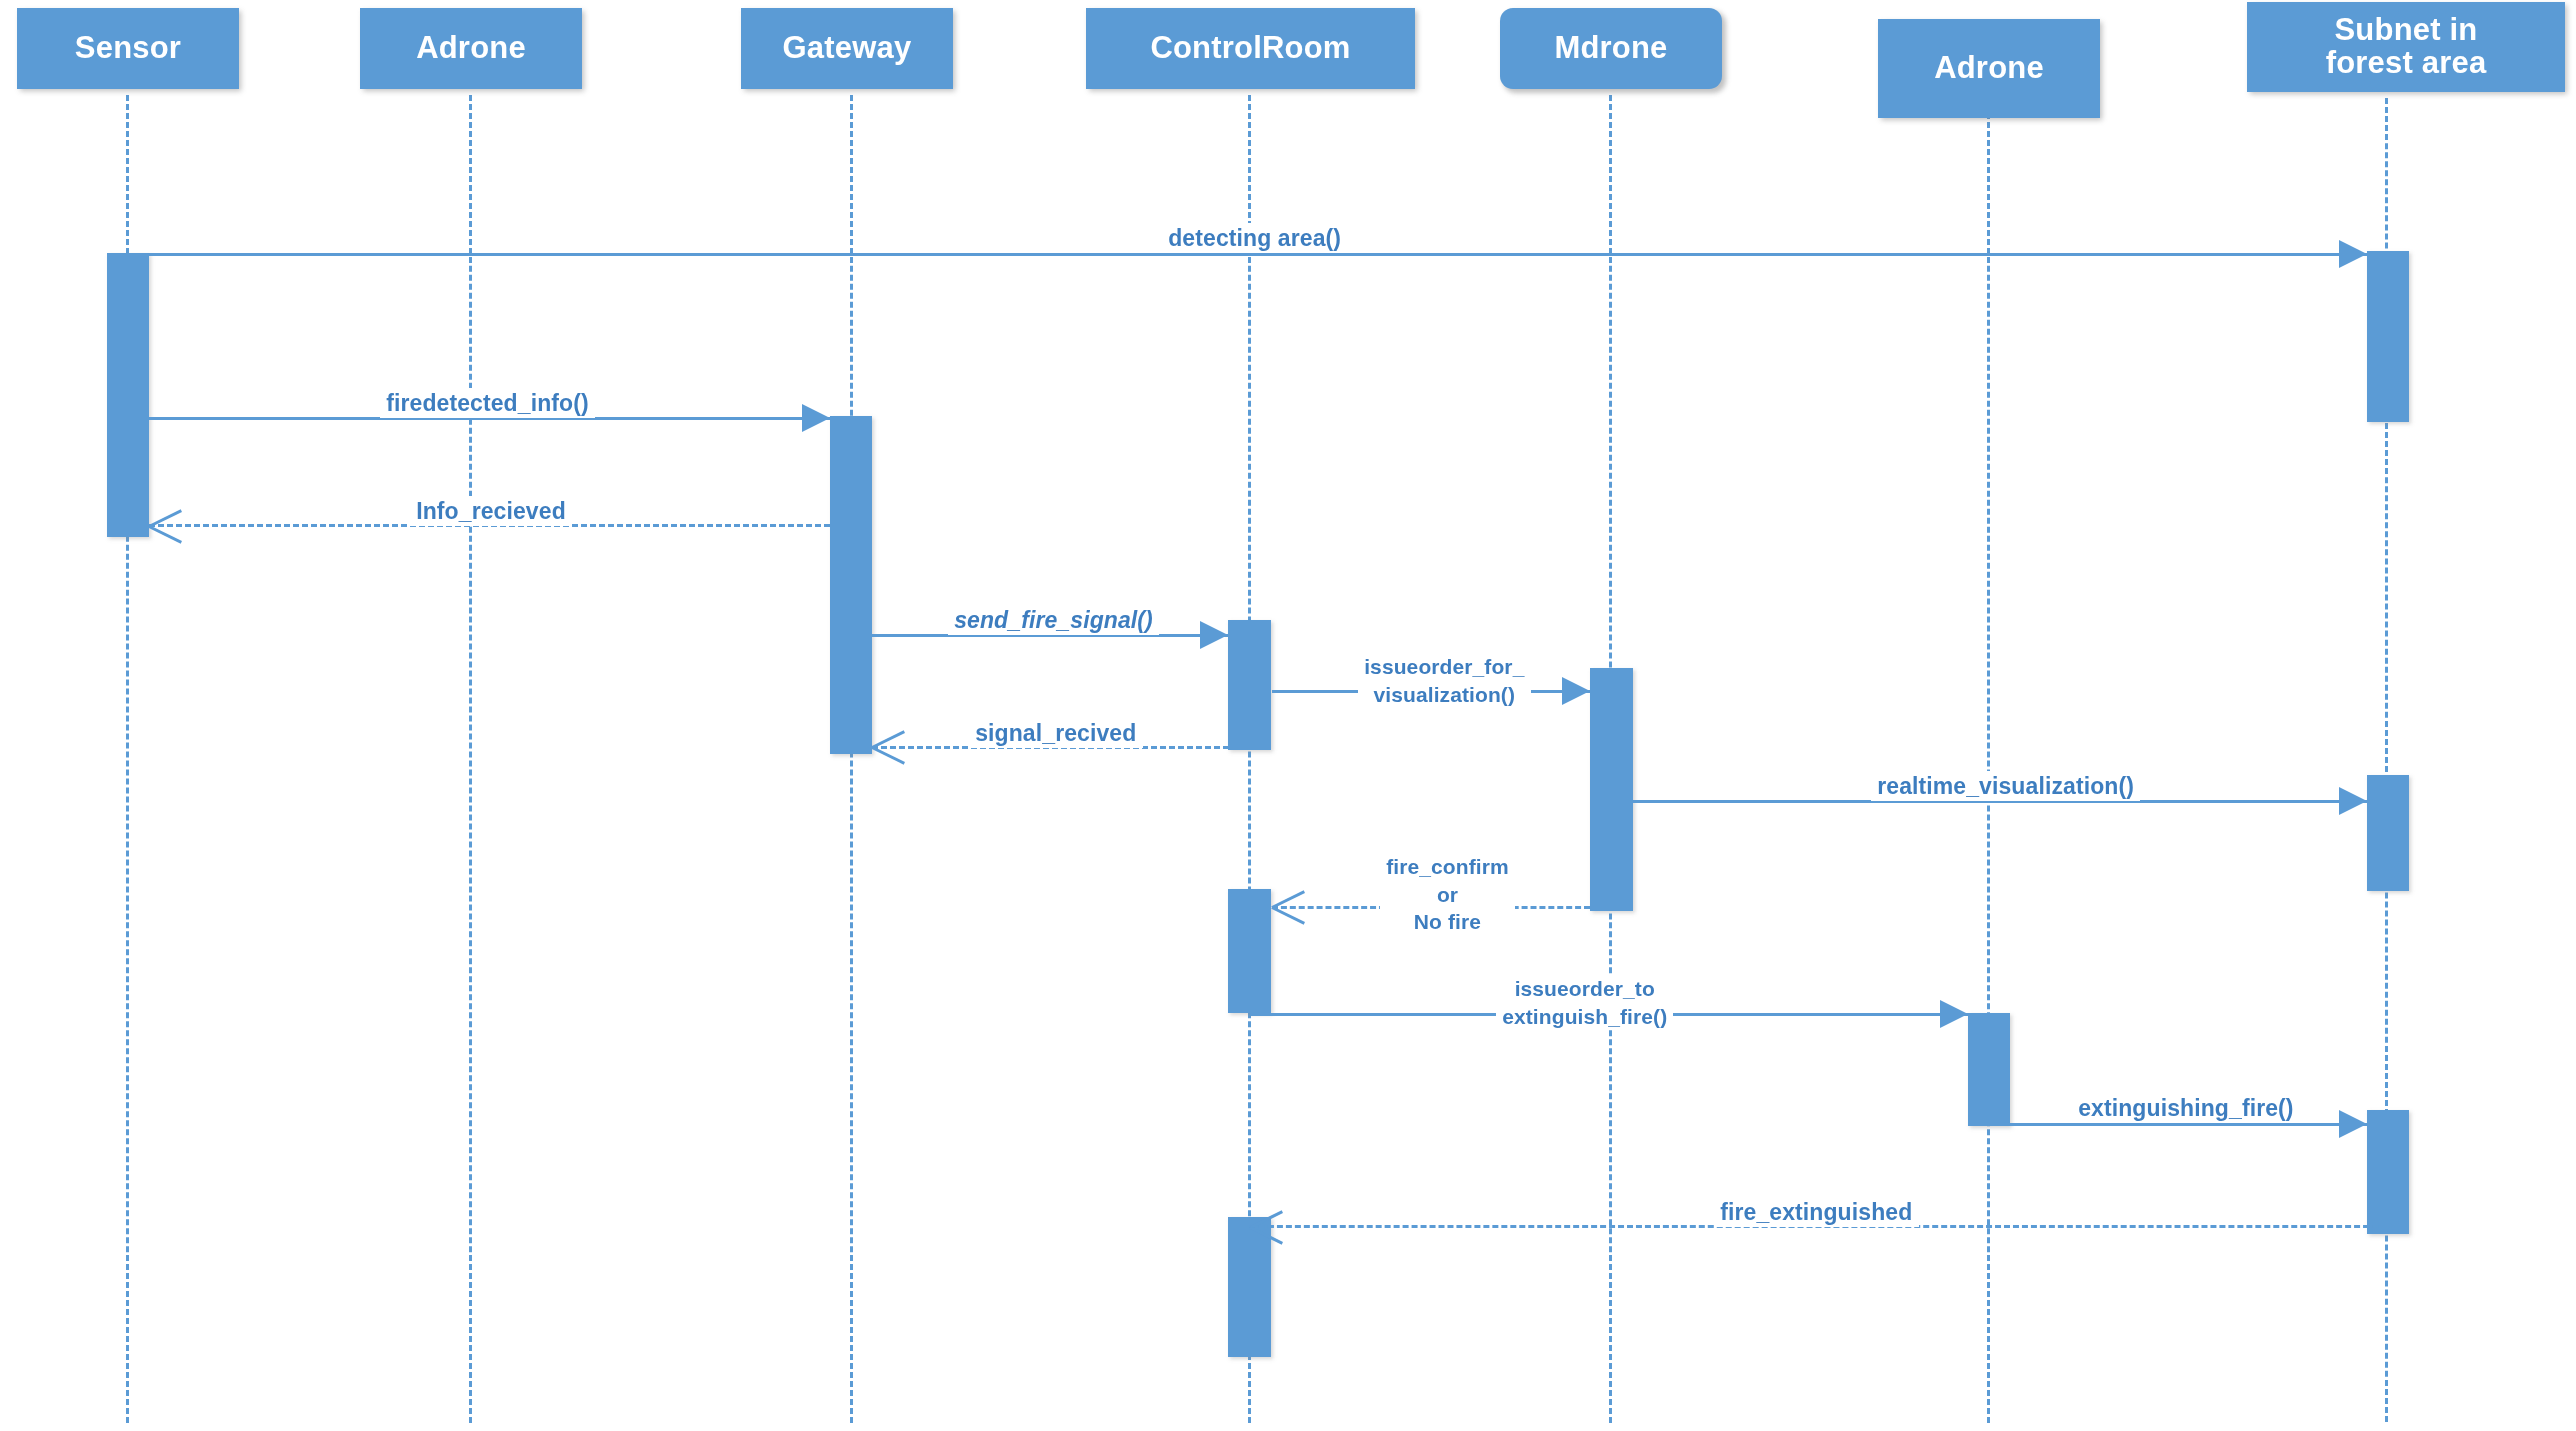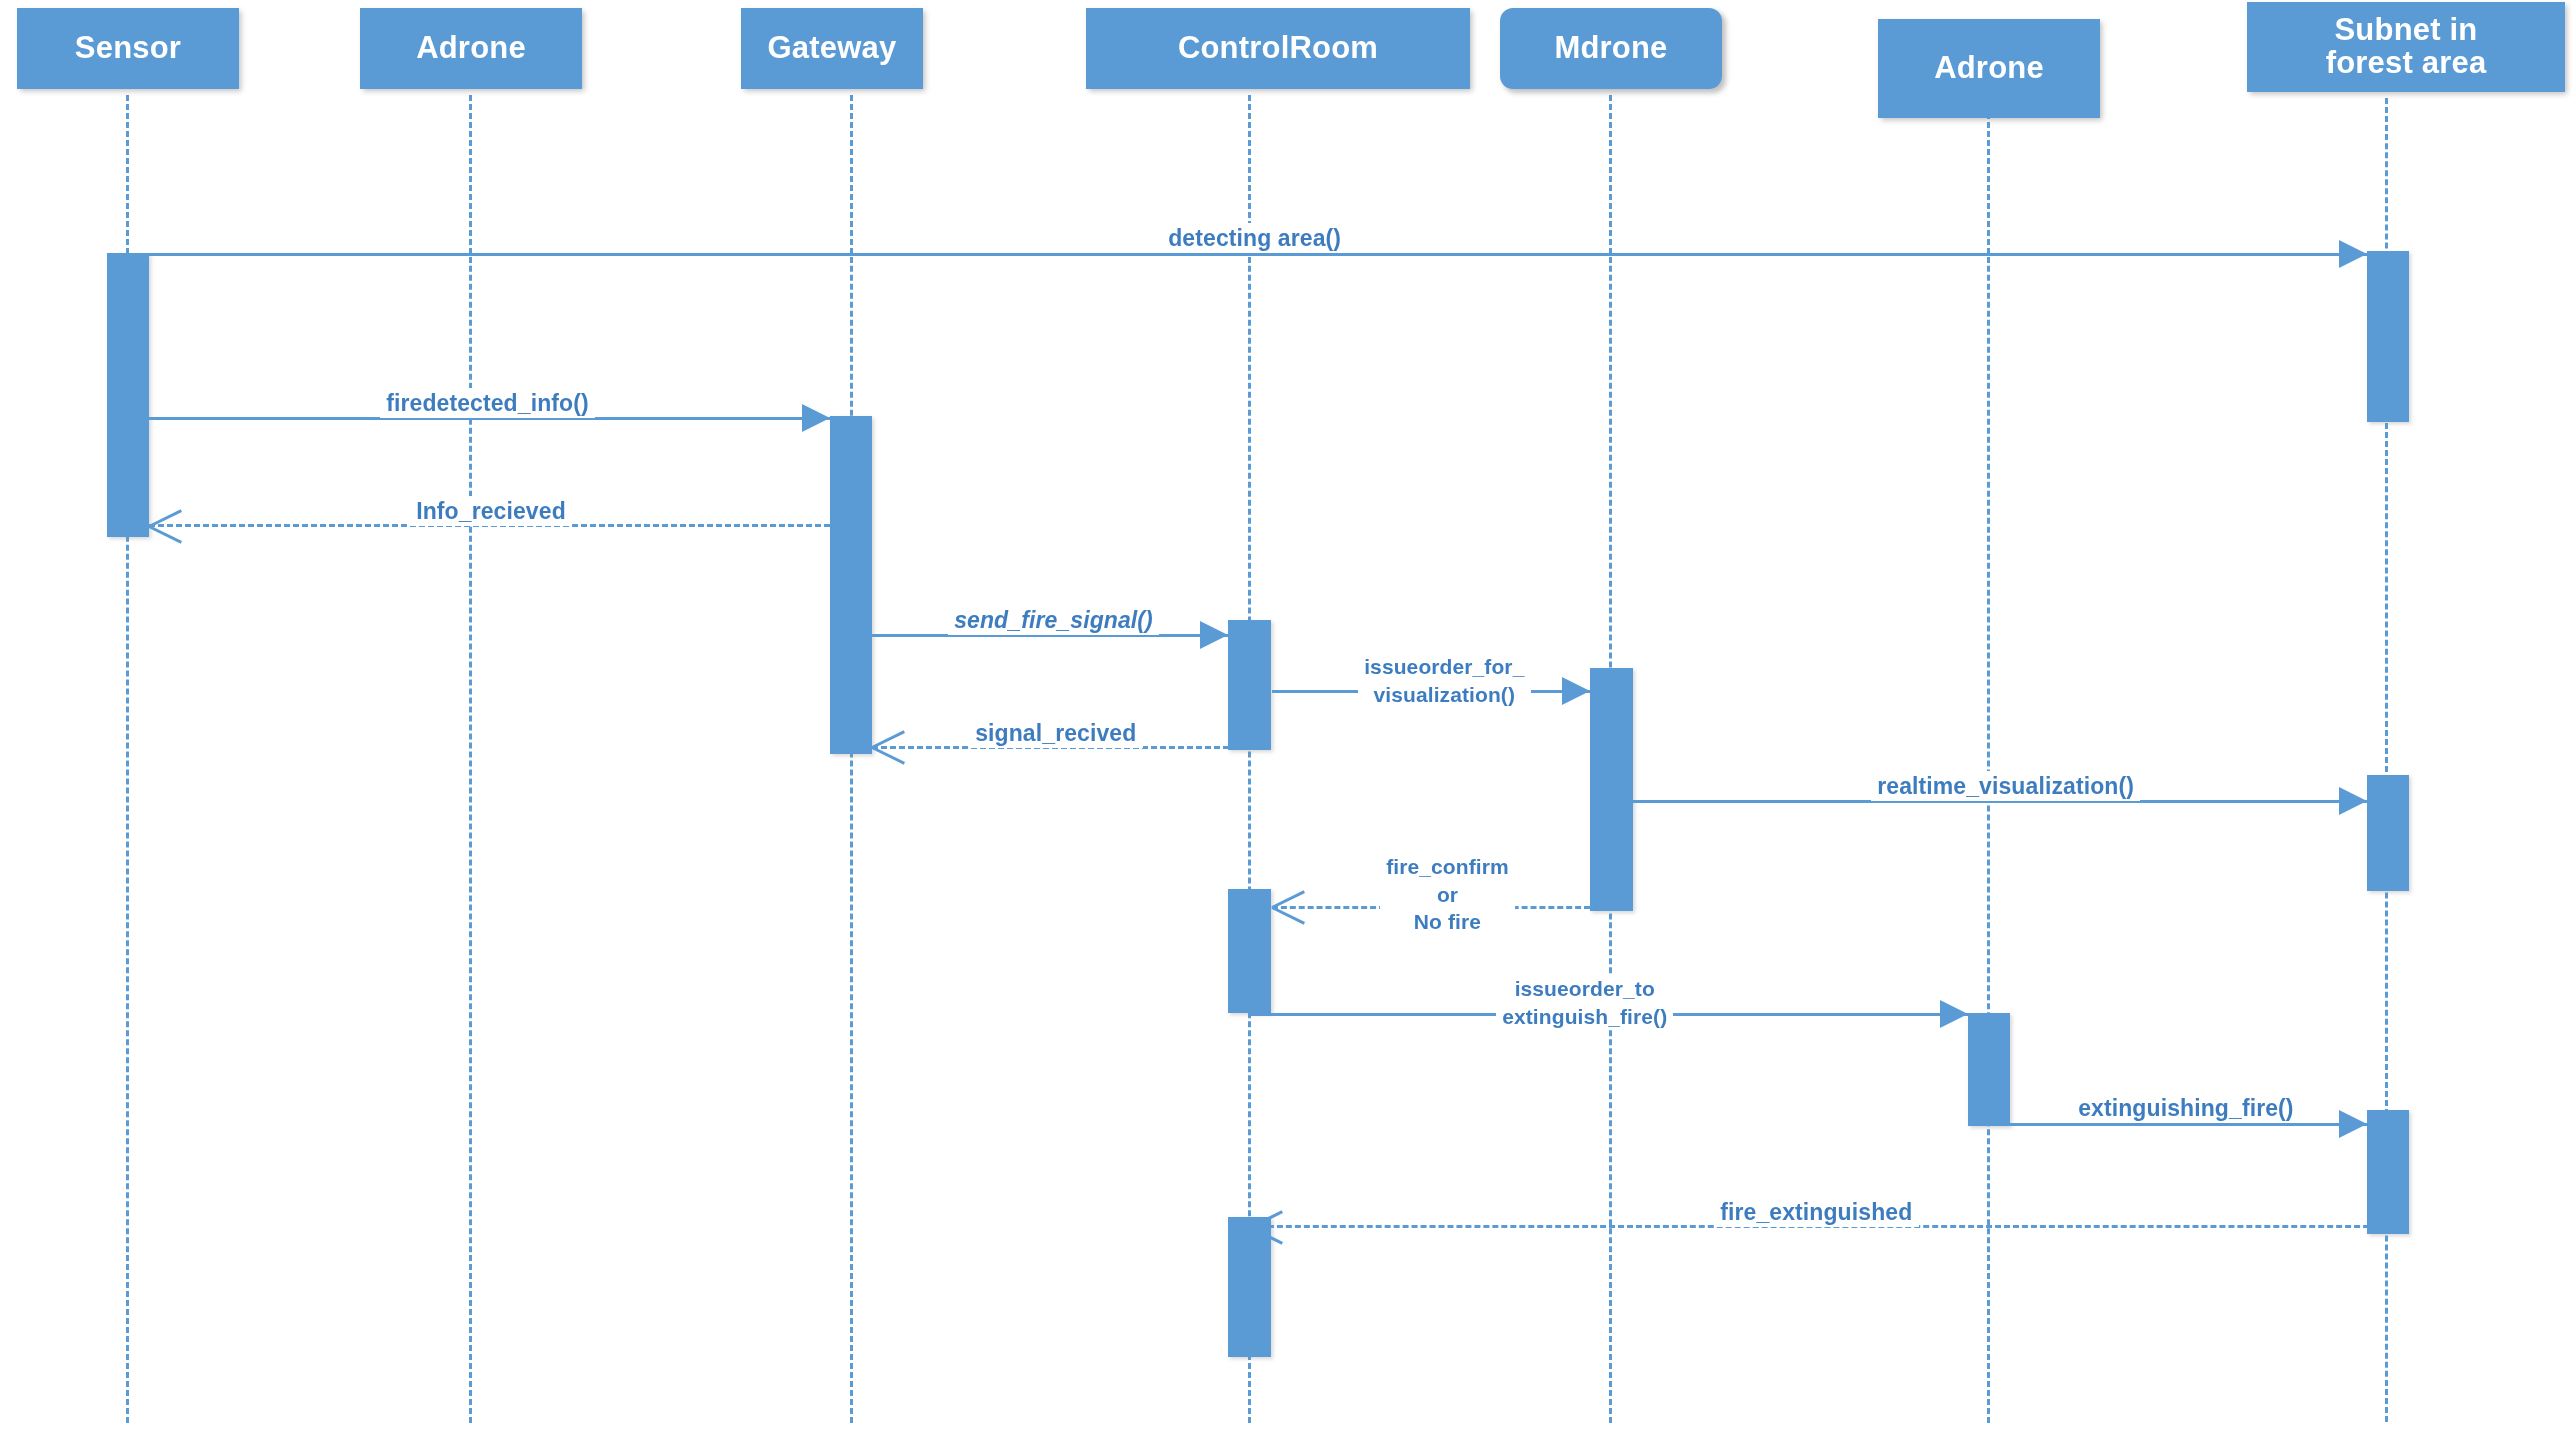--- a/index.html
+++ b/index.html
@@ -173,24 +173,24 @@
       </div>
       <div class="msg-label big" style="top: 1197px; left: 1714px;">fire_extinguished</div>
     </div>
   <div id="headers-layer">
       <div class="lifeline-box" style="left: 17px; top: 7.8px; width: 222px; height: 81px;">
         <span style="white-space: pre-line;">Sensor</span>
       </div>
       <div class="lifeline-box" style="left: 360px; top: 7.8px; width: 222px; height: 81px;">
         <span style="white-space: pre-line;">Adrone</span>
       </div>
-      <div class="lifeline-box" style="left: 741px; top: 7.8px; width: 182px; height: 81px;">
+      <div class="lifeline-box" style="left: 741px; top: 7.8px; width: 212px; height: 81px;">
         <span style="white-space: pre-line;">Gateway</span>
       </div>
-      <div class="lifeline-box" style="left: 1086px; top: 7.8px; width: 384px; height: 81px;">
+      <div class="lifeline-box" style="left: 1086px; top: 7.8px; width: 329px; height: 81px;">
         <span style="white-space: pre-line;">ControlRoom</span>
       </div>
       <div class="lifeline-box" style="left: 1500px; top: 7.8px; width: 222px; height: 81px; border-radius: 13px;">
         <span style="white-space: pre-line;">Mdrone</span>
       </div>
       <div class="lifeline-box" style="left: 1878px; top: 19px; width: 222px; height: 99px; text-align: center;">
         <span style="white-space: pre-line;">Adrone</span>
       </div>
       <div class="lifeline-box" style="left: 2247px; top: 1.6px; width: 318px; height: 90px;">
         <span style="white-space: pre-line;">Subnet in

